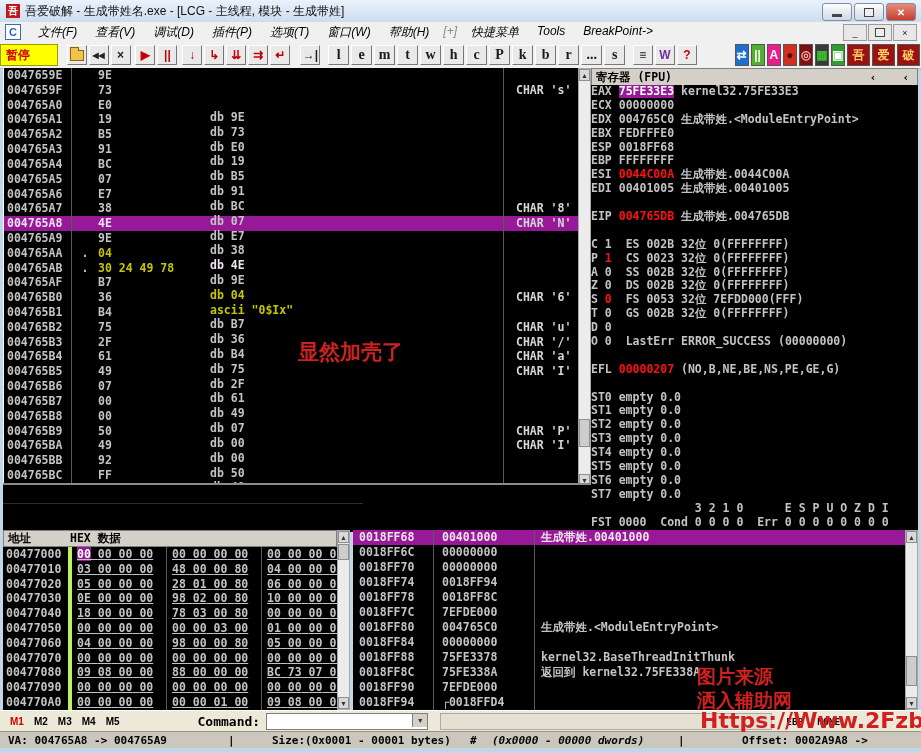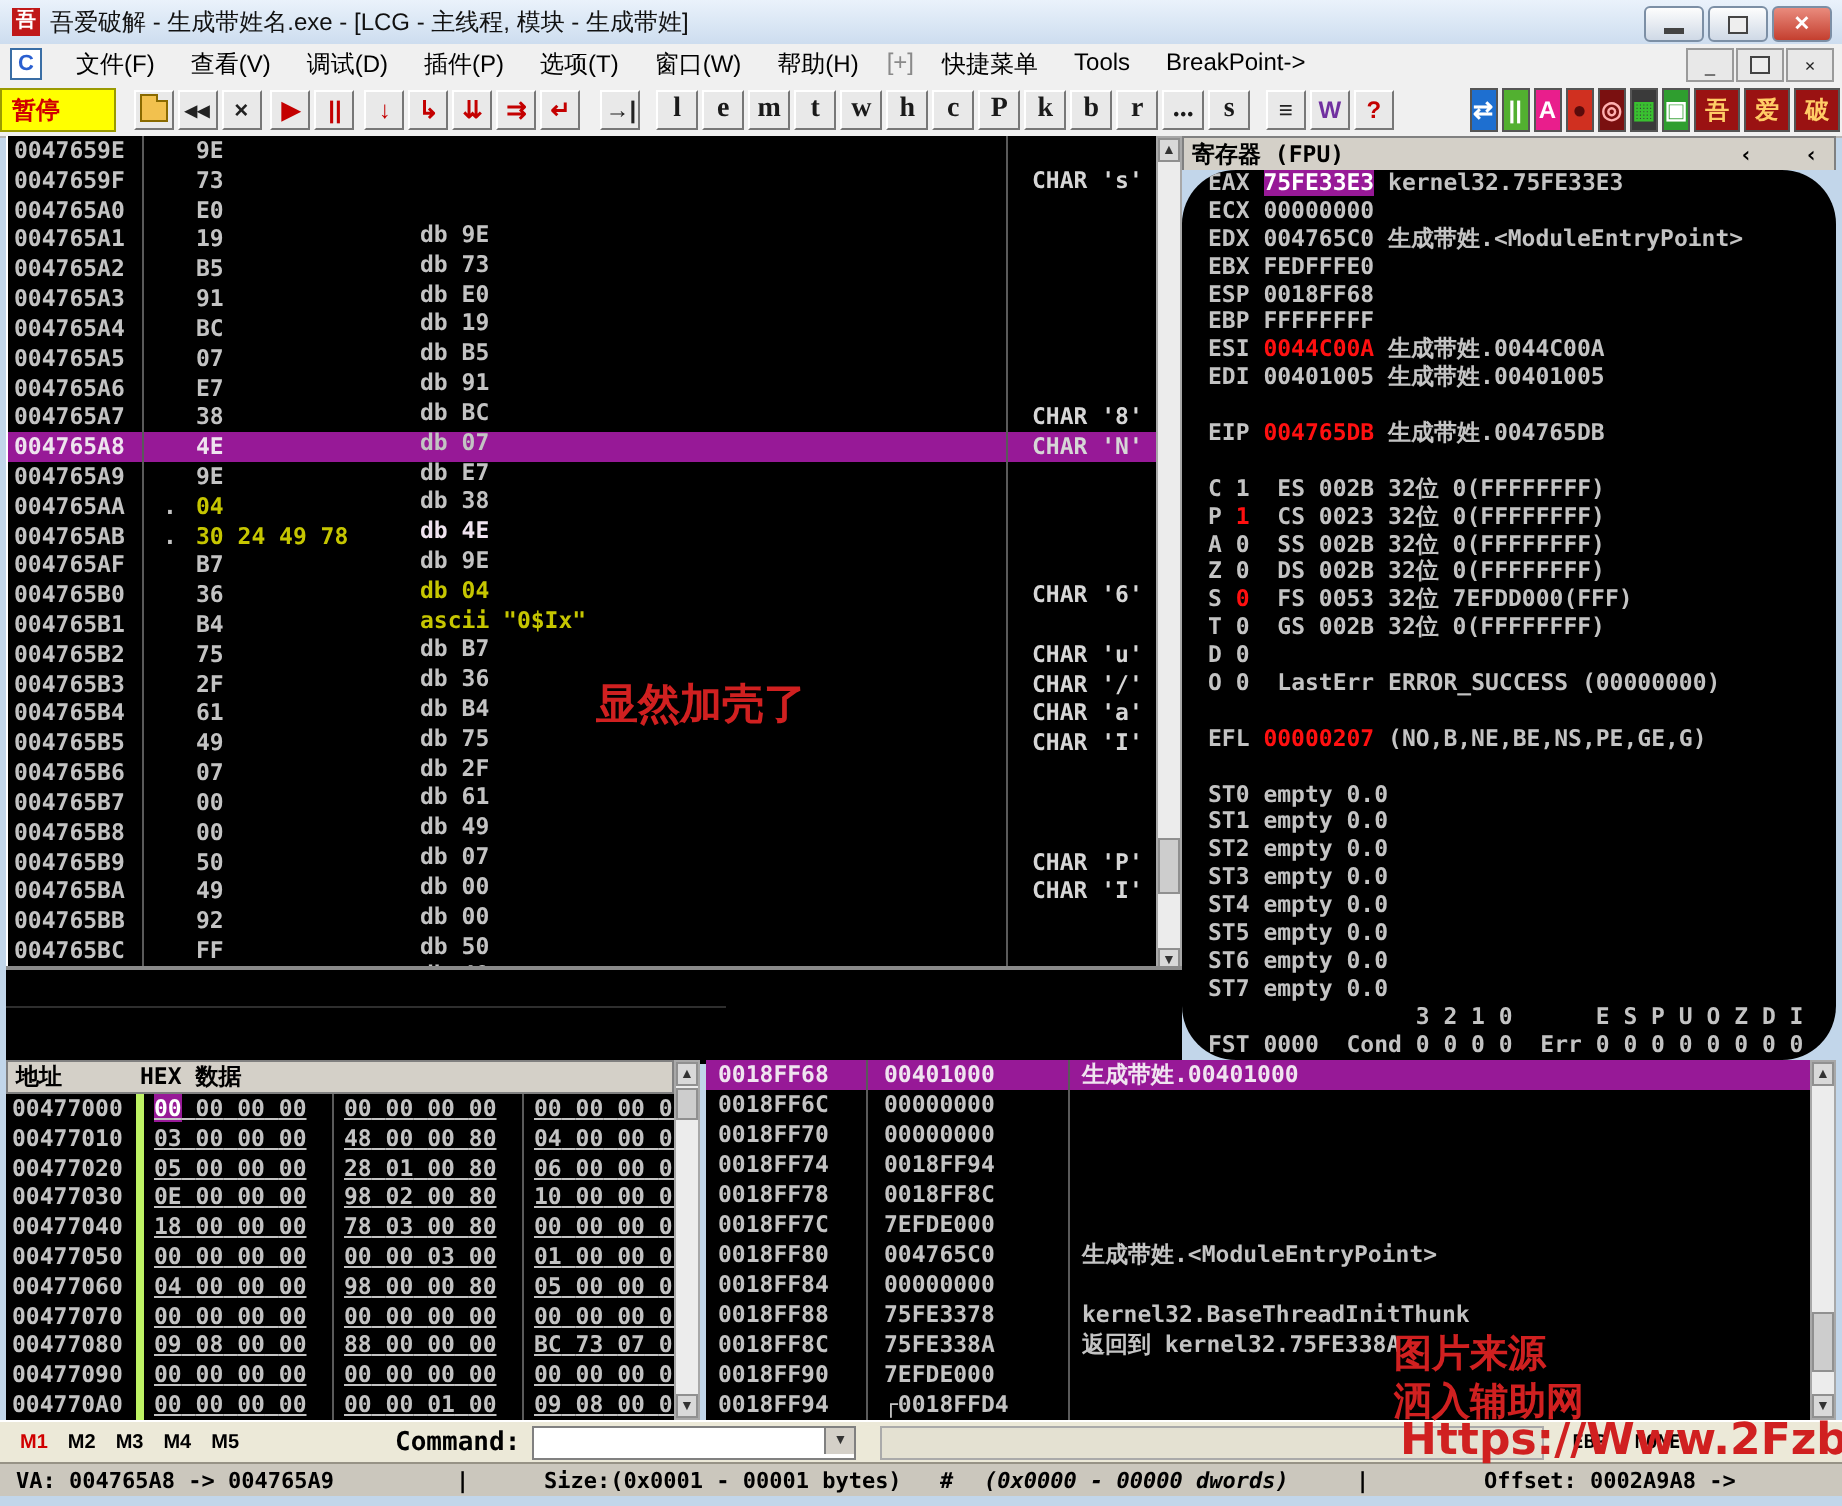--- a/index.html
+++ b/index.html
@@ -57,21 +57,21 @@
   .c-comment{flex:1;padding-left:12px;border-left:1px solid #5a5a5a;color:#d6d6d6;}
   .olive{color:#c6c600;}
   #infopane{left:3px;top:483px;width:588px;height:47px;border-top:2px solid #8a8a8a;}
   #infopane .iline{position:absolute;left:0;top:18px;width:360px;height:1px;background:#2e2e2e;}
   
   #reg-header{position:absolute;left:591px;top:68px;width:327px;height:17px;background:#d4d0c8;
     border:1px solid #808080;border-bottom:none;box-sizing:border-box;
     font-family:"DejaVu Sans Mono", monospace;font-size:11.5px;font-weight:bold;color:#000;
     display:flex;align-items:center;padding-left:4px;}
   .reg-arrows{margin-left:auto;display:flex;gap:26px;padding-right:8px;font-size:11px;}
-  #registers{left:591px;top:85px;width:327px;height:445px;padding-left:13px;box-sizing:border-box;border-radius:27px;}
+  #registers{left:591px;top:85px;width:327px;height:445px;padding-left:0;box-sizing:border-box;}
   .rline{height:13.9px;line-height:13.9px;}
   .hlp{background:#971997;color:#fff;}
   .redv{color:#ff1010;}
   
   #dump-header{position:absolute;left:3px;top:530px;width:334px;height:17px;background:#d4d0c8;
     border:1px solid #808080;box-sizing:border-box;font-family:"DejaVu Sans Mono", monospace;
     font-size:11.5px;font-weight:bold;color:#000;display:flex;align-items:center;}
   #dump-header .h-addr{width:62px;padding-left:4px;}
   #dump{left:3px;top:547px;width:334px;height:163px;}
   .mrow{display:flex;height:14.8px;line-height:14.8px;}
@@ -134,21 +134,21 @@
           <span class="glyph-restore"></span>
         </span>
       <span class="wbtn close">
           <span>✕</span>
         </span>
     </span>
   </div>
 
   <div id="menubar">
     <span id="menu-c-icon">C</span>
-    <span id="menu-items" style="display:flex;">
+    <span id="menu-items" style="display:flex;font-style:italic;">
         <span class="menu-item">文件(F)</span>
         <span class="menu-item">查看(V)</span>
         <span class="menu-item">调试(D)</span>
         <span class="menu-item">插件(P)</span>
         <span class="menu-item">选项(T)</span>
         <span class="menu-item">窗口(W)</span>
         <span class="menu-item">帮助(H)</span>
         <span class="menu-item dim">[+]</span>
         <span class="menu-item">快捷菜单</span>
         <span class="menu-item">Tools</span>

